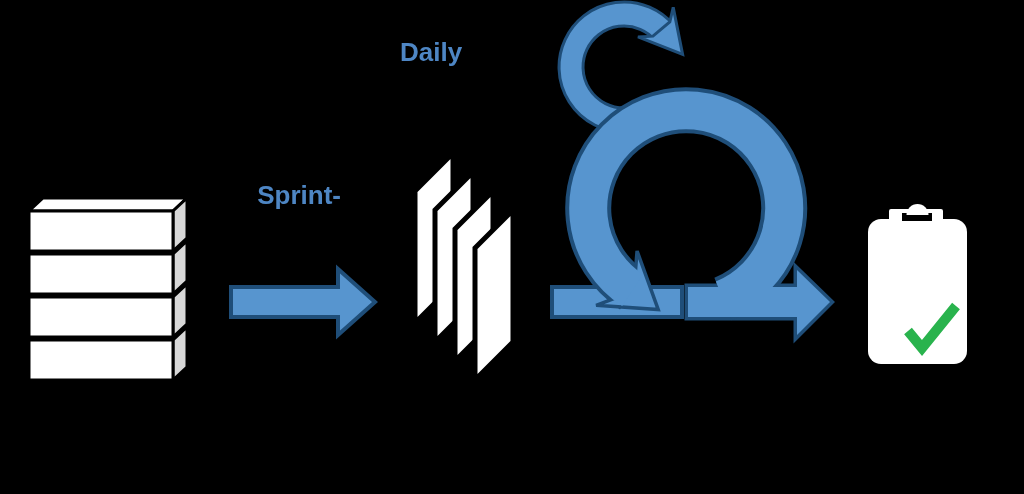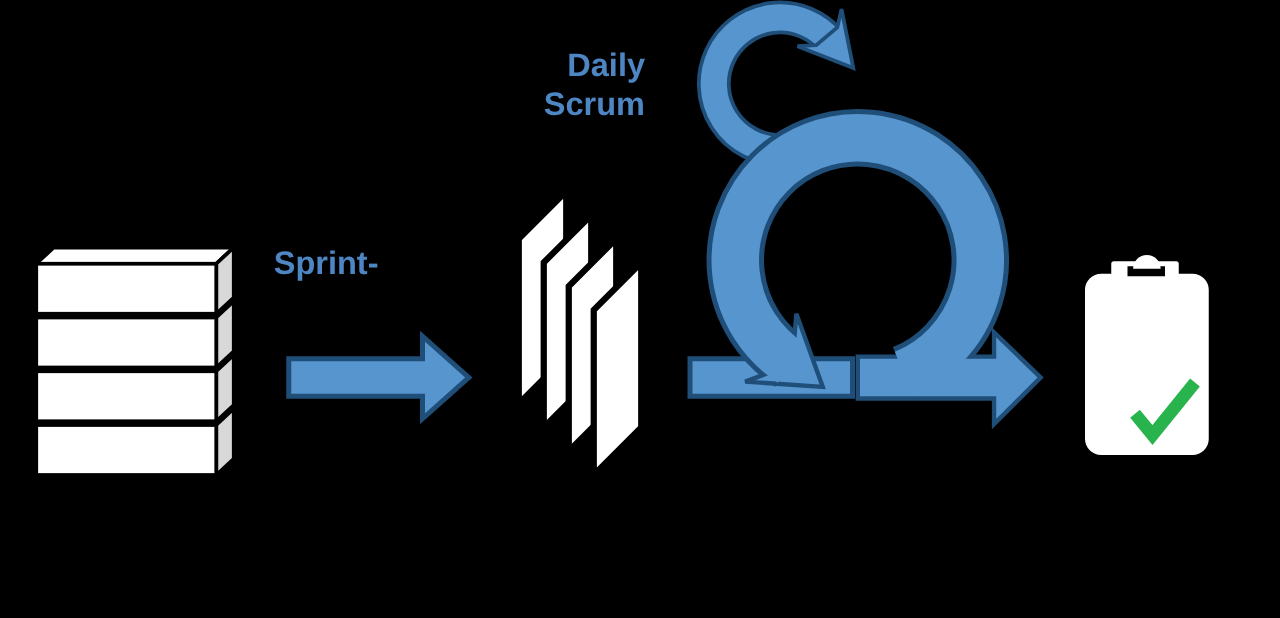--- a/index.html
+++ b/index.html
@@ -1,22 +1,22 @@
 <!DOCTYPE html>
 <html><head>
 <meta charset="utf-8">
 <style>
   html,body{margin:0;padding:0;background:#000;}
   .canvas{position:relative;width:1024px;height:494px;background:#000;overflow:hidden;
           font-family:"Liberation Sans",sans-serif;}
   .diagram-svg{position:absolute;left:0;top:0;}
   .label{position:absolute;font-weight:700;font-size:26px;line-height:31px;
          color:#4E86C4;letter-spacing:0px;}
-  .label-sprint{left:219px;top:195px;width:122px;text-align:left;}
-  .label-daily{left:420px;top:37px;width:96px;text-align:right;}
+  .label-sprint{left:219px;top:180px;width:122px;text-align:right;}
+  .label-daily{left:400px;top:37px;width:96px;text-align:left;}
 </style>
 </head>
 <body>
 
 <div class="canvas">
 
   <svg class="diagram-svg" width="1024" height="494" viewBox="0 0 1024 494">
 
     <g stroke-width="3" stroke-linejoin="miter" stroke="#000000">
       <polygon points="29,211 43,198 187,198 173,211" fill="#FFFFFF"></polygon>
@@ -73,16 +73,15 @@
       <path d="M 908 331 L 922 348 L 956 306" fill="none" stroke-width="10" stroke-linecap="butt" stroke-linejoin="miter" stroke="#29B34D"></path>
     </g>
   </svg>
 
   <div class="label label-sprint">
     <div>Sprint-</div>
   </div>
 
   <div class="label label-daily">
     <div>Daily</div>
-    <div>Scrum</div>
   </div>
 
 </div>
 
 </body></html>

